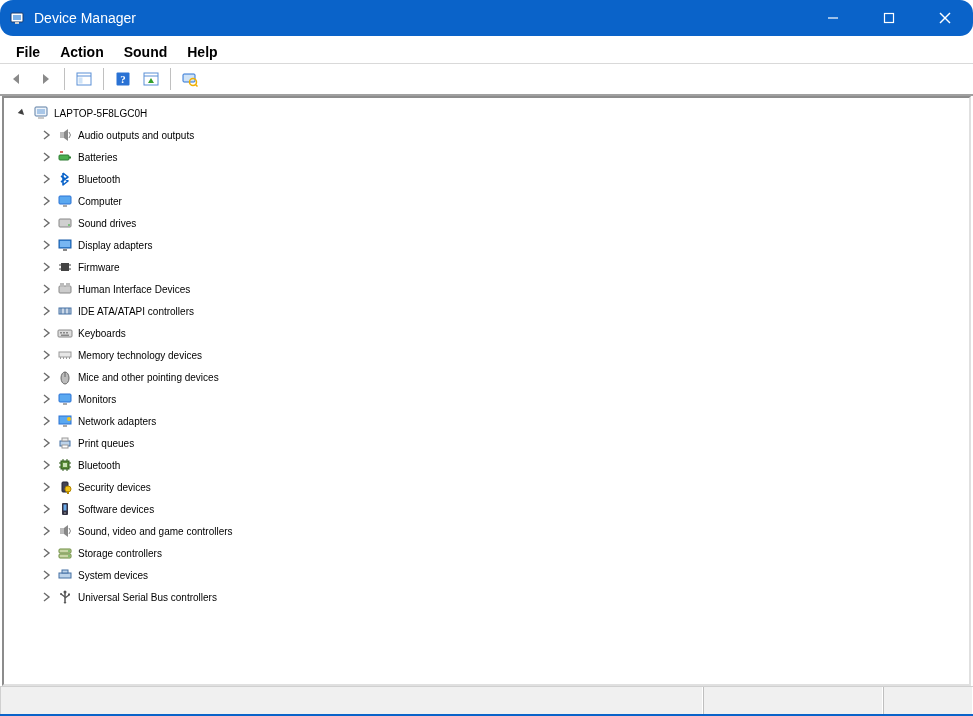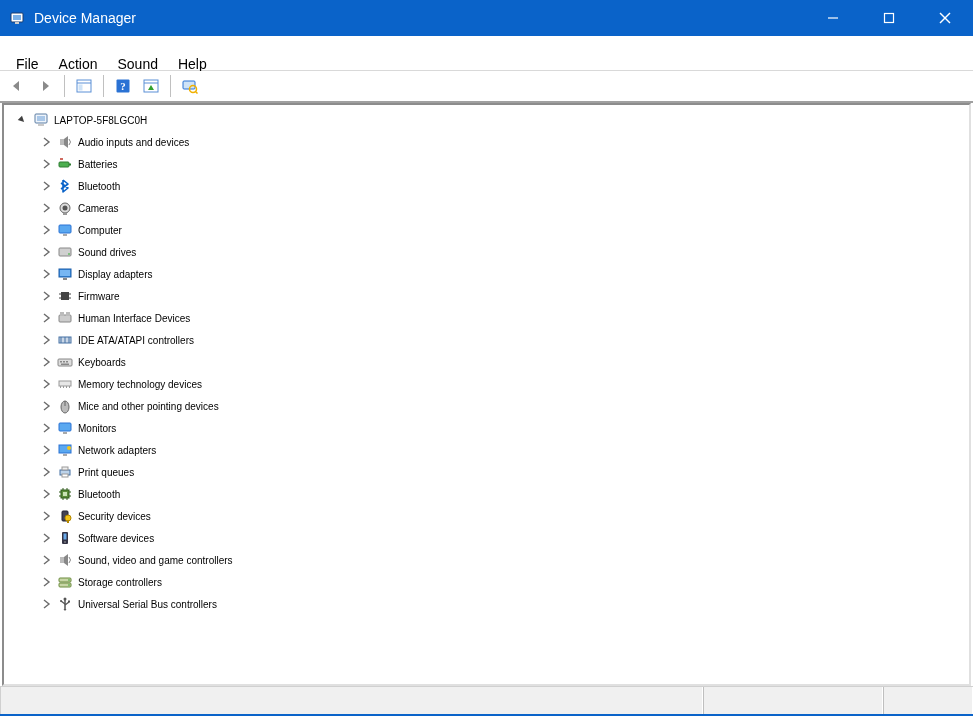--- a/index.html
+++ b/index.html
@@ -17,20 +17,21 @@
   }
   
   .titlebar {
     height: 36px;
     background: #0a63c9;
     color: #fff;
     display: flex;
     align-items: center;
     padding-left: 8px;
     user-select: none;
+    border-radius: 13px;
   }
   .titlebar .app-icon {
     width: 18px; height: 18px;
     margin-right: 8px;
     display:flex; align-items:center; justify-content:center;
   }
   .titlebar .title {
     font-size: 14px;
     flex: 1;
   }
@@ -43,24 +44,25 @@
     height: 100%;
     display:flex; align-items:center; justify-content:center;
     color:#fff;
     cursor:pointer;
   }
   .titlebar .winbtn svg { stroke: #fff; }
   
   .menubar {
     height: 28px;
     display: flex;
-    align-items: flex-start;
-    padding: 17px 6px;
+    align-items: flex-end;
+    padding: 0 6px;
     border-bottom: 1px solid #d9d9d9;
     background:#fff;
+    font-weight:bold;
   }
   .menubar .menuitem {
     padding: 3px 10px;
     cursor: pointer;
     font-size: 14px;
   }
   
   .toolbar {
     height: 32px;
     display:flex;
@@ -240,21 +242,21 @@
           <span class="expander">
             <svg width="10" height="10" viewBox="0 0 10 10">
               <path d="M3 1 L8 5 L3 9" fill="none" stroke="#6b6b6b" stroke-width="1.4"></path>
             </svg>
           </span>
           <span class="node-icon">
             <svg class="ic" viewBox="0 0 16 16">
               <use href="#ico-speaker"></use>
             </svg>
           </span>
-          <span class="node-label">Audio inputs and devices</span>
+          <span class="node-label">Audio outputs and outputs</span>
         </div>
         <div class="tree-row">
           <span class="expander">
             <svg width="10" height="10" viewBox="0 0 10 10">
               <path d="M3 1 L8 5 L3 9" fill="none" stroke="#6b6b6b" stroke-width="1.4"></path>
             </svg>
           </span>
           <span class="node-icon">
             <svg class="ic" viewBox="0 0 16 16">
               <use href="#ico-battery"></use>
@@ -276,33 +278,20 @@
           <span class="node-label">Bluetooth</span>
         </div>
         <div class="tree-row">
           <span class="expander">
             <svg width="10" height="10" viewBox="0 0 10 10">
               <path d="M3 1 L8 5 L3 9" fill="none" stroke="#6b6b6b" stroke-width="1.4"></path>
             </svg>
           </span>
           <span class="node-icon">
             <svg class="ic" viewBox="0 0 16 16">
-              <use href="#ico-camera"></use>
-            </svg>
-          </span>
-          <span class="node-label">Cameras</span>
-        </div>
-        <div class="tree-row">
-          <span class="expander">
-            <svg width="10" height="10" viewBox="0 0 10 10">
-              <path d="M3 1 L8 5 L3 9" fill="none" stroke="#6b6b6b" stroke-width="1.4"></path>
-            </svg>
-          </span>
-          <span class="node-icon">
-            <svg class="ic" viewBox="0 0 16 16">
               <use href="#ico-monitor"></use>
             </svg>
           </span>
           <span class="node-label">Computer</span>
         </div>
         <div class="tree-row">
           <span class="expander">
             <svg width="10" height="10" viewBox="0 0 10 10">
               <path d="M3 1 L8 5 L3 9" fill="none" stroke="#6b6b6b" stroke-width="1.4"></path>
             </svg>
@@ -501,20 +490,33 @@
             <svg width="10" height="10" viewBox="0 0 10 10">
               <path d="M3 1 L8 5 L3 9" fill="none" stroke="#6b6b6b" stroke-width="1.4"></path>
             </svg>
           </span>
           <span class="node-icon">
             <svg class="ic" viewBox="0 0 16 16">
               <use href="#ico-storage"></use>
             </svg>
           </span>
           <span class="node-label">Storage controllers</span>
+        </div>
+        <div class="tree-row">
+          <span class="expander">
+            <svg width="10" height="10" viewBox="0 0 10 10">
+              <path d="M3 1 L8 5 L3 9" fill="none" stroke="#6b6b6b" stroke-width="1.4"></path>
+            </svg>
+          </span>
+          <span class="node-icon">
+            <svg class="ic" viewBox="0 0 16 16">
+              <use href="#ico-system"></use>
+            </svg>
+          </span>
+          <span class="node-label">System devices</span>
         </div>
         <div class="tree-row">
           <span class="expander">
             <svg width="10" height="10" viewBox="0 0 10 10">
               <path d="M3 1 L8 5 L3 9" fill="none" stroke="#6b6b6b" stroke-width="1.4"></path>
             </svg>
           </span>
           <span class="node-icon">
             <svg class="ic" viewBox="0 0 16 16">
               <use href="#ico-usb"></use>

